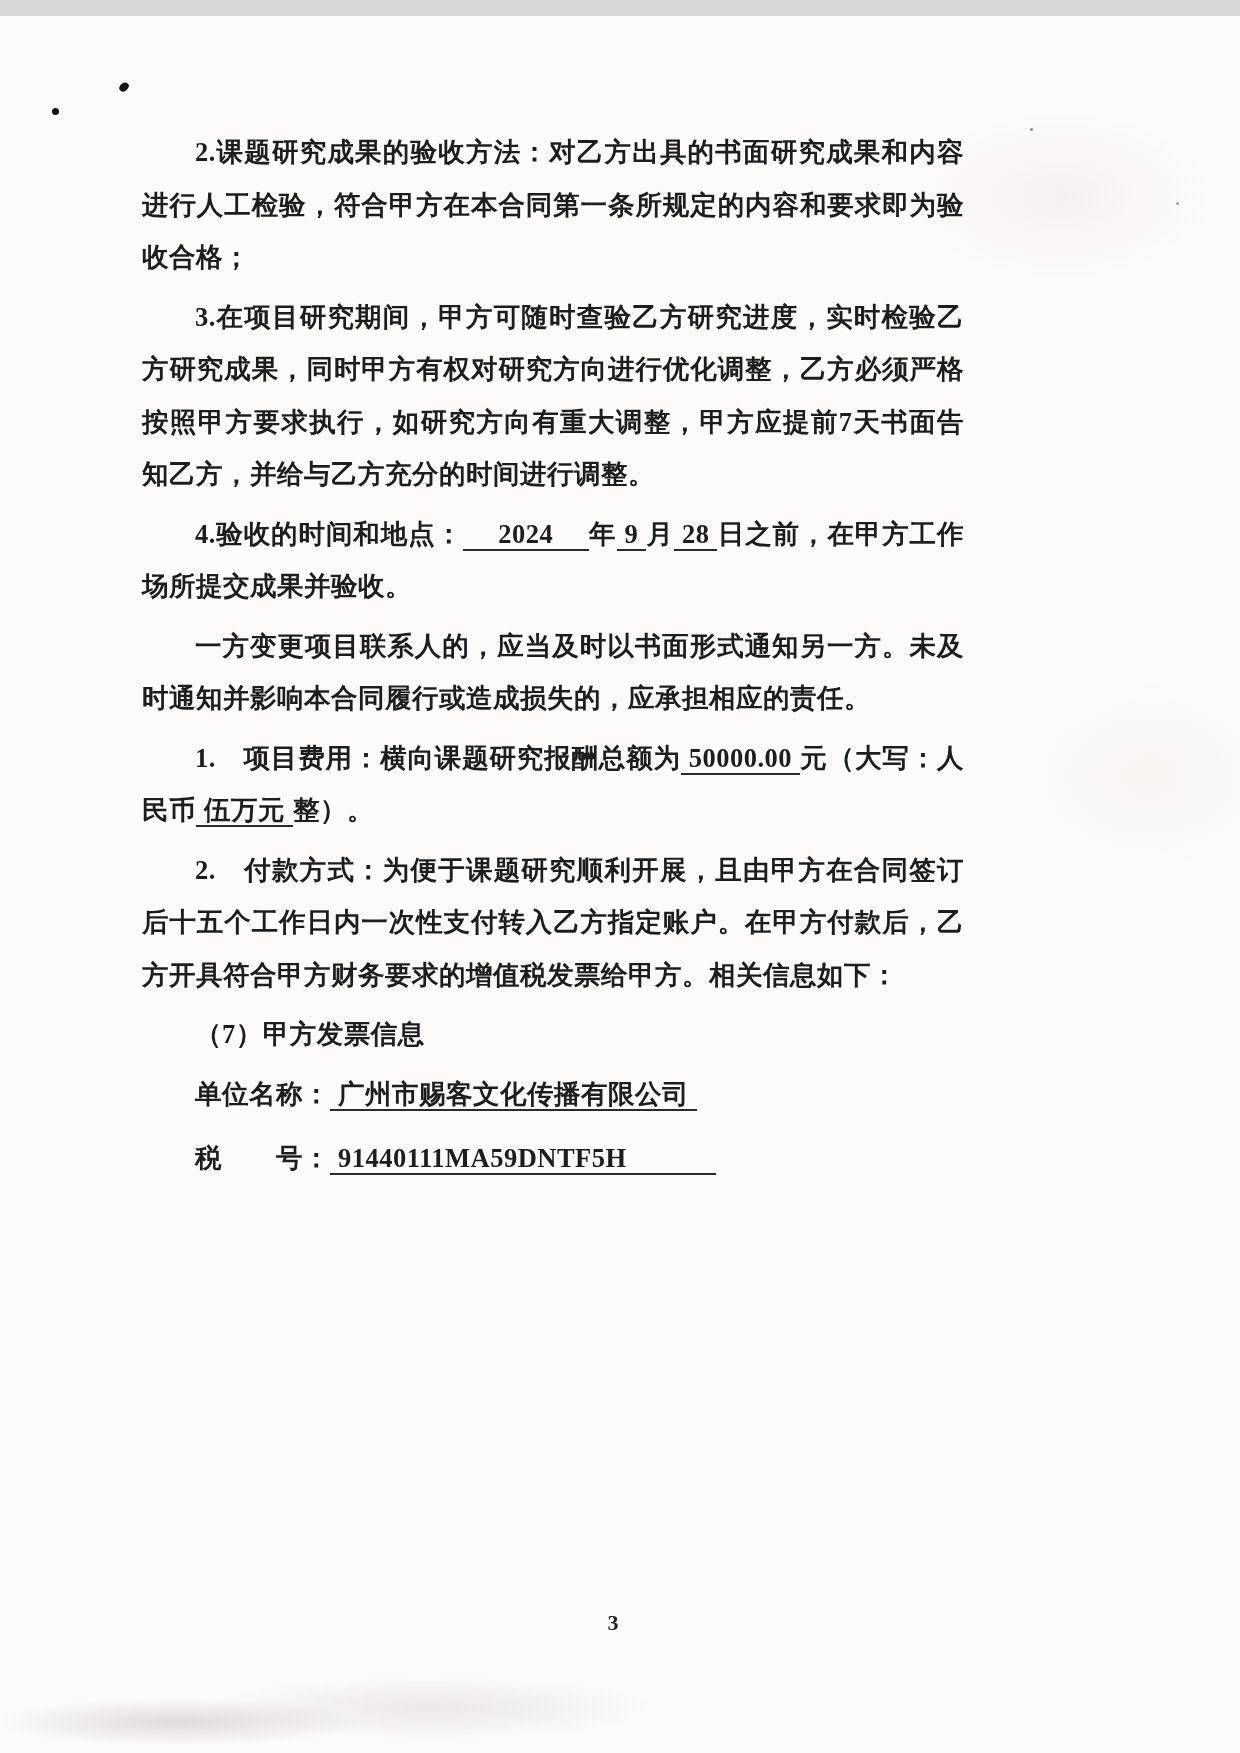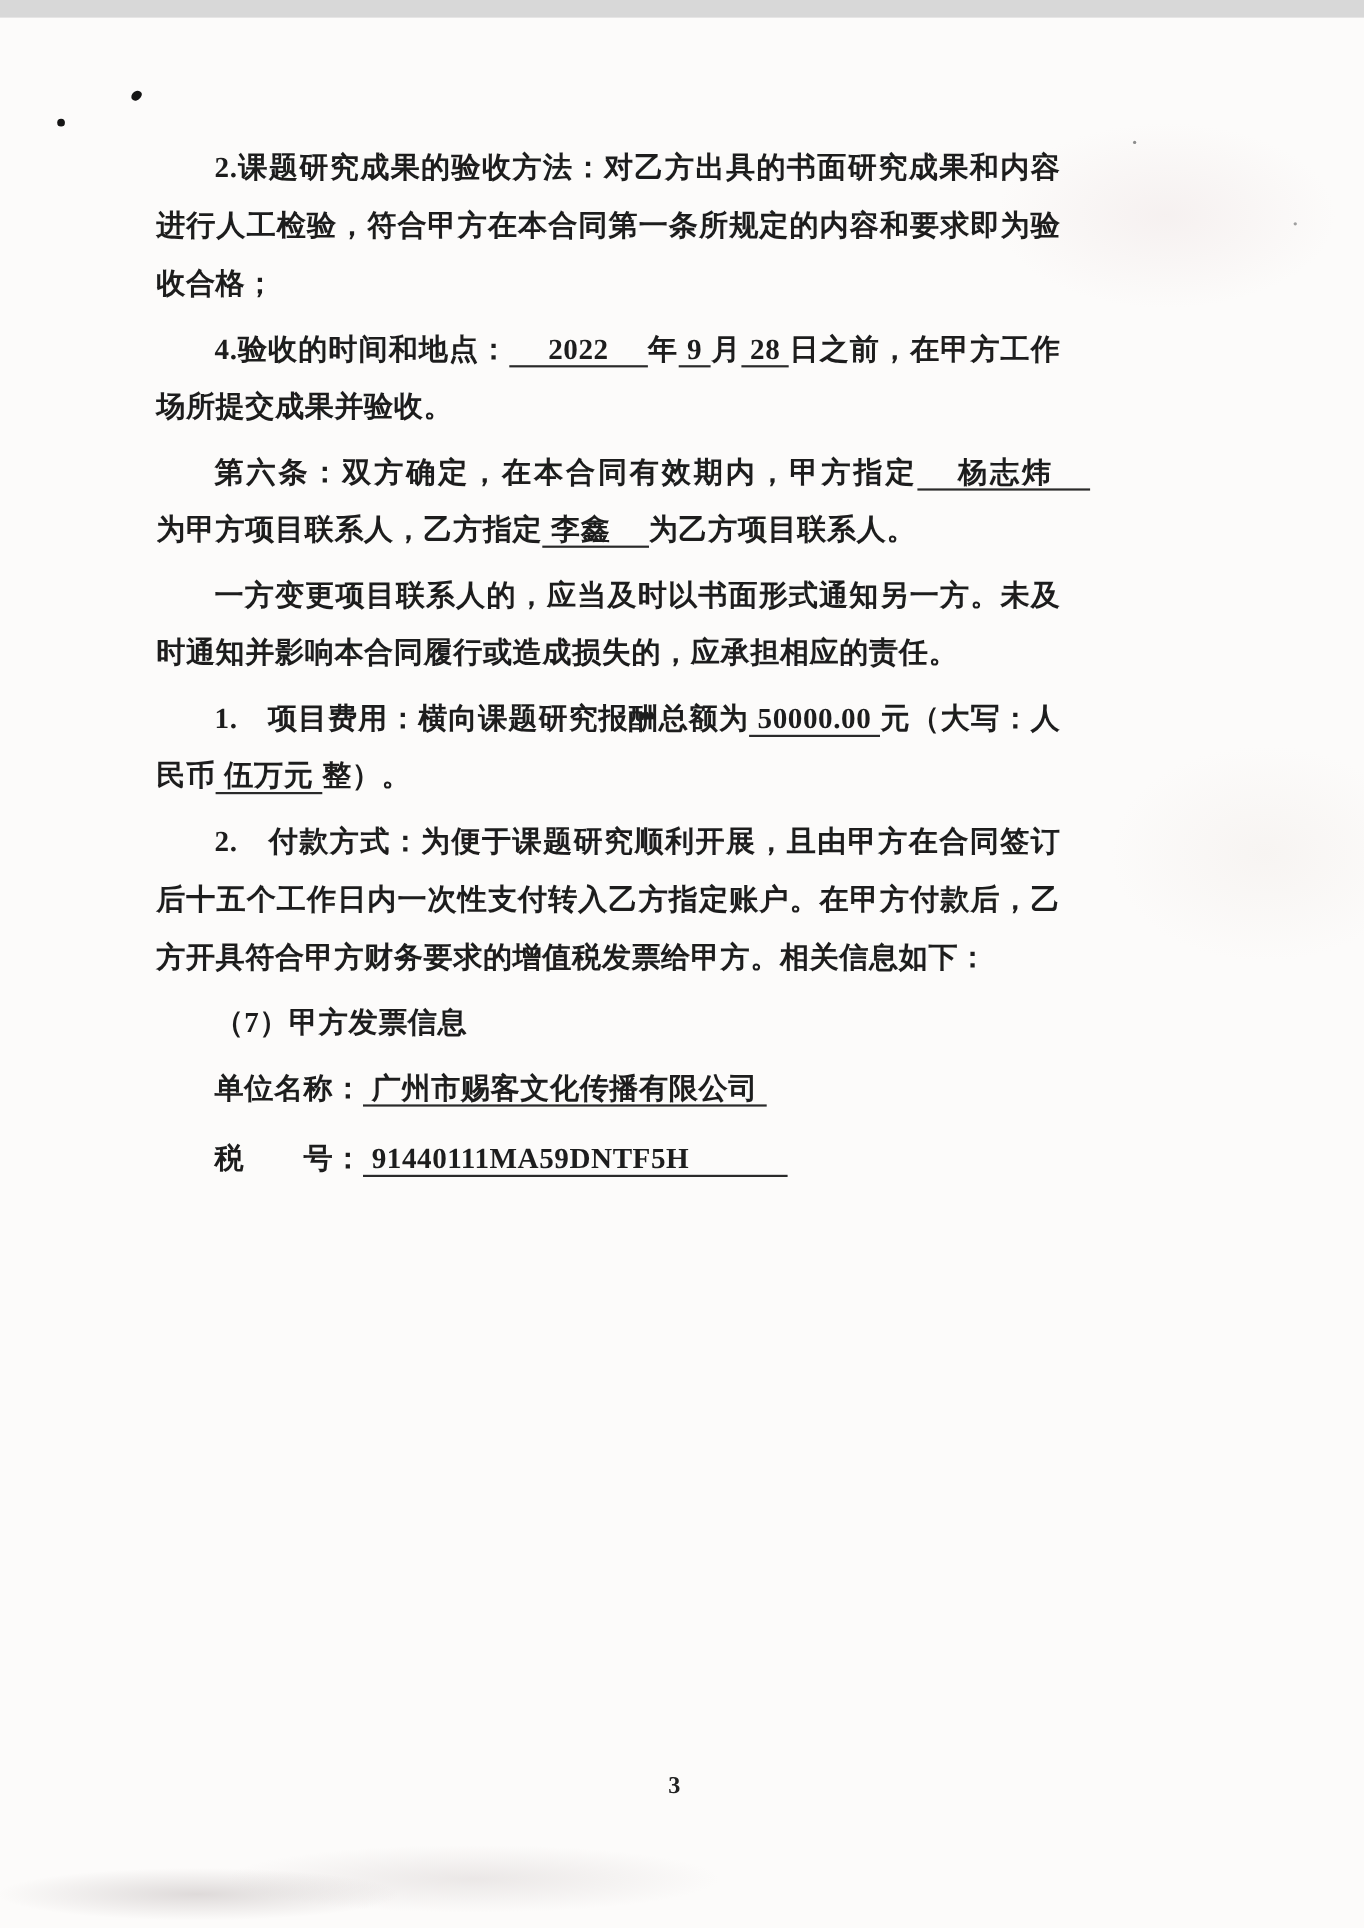--- a/index.html
+++ b/index.html
@@ -50,22 +50,22 @@
 <body>
 
 <div class="page">
   <span class="speck speck-1"></span>
   <span class="speck speck-2"></span>
   <span class="speck speck-3"></span>
   <span class="speck speck-4"></span>
 
   <div class="content">
       <p><span>2.课题研究成果的验收方法：对乙方出具的书面研究成果和内容进行人工检验，符合甲方在本合同第一条所规定的内容和要求即为验收合格；</span></p>
-      <p><span>4.验收的时间和地点：</span><span class="underline">　2022　</span><span>年</span><span class="underline">9</span><span>月</span><span class="underline">28</span><span>日之前，在甲方工作场所提交成果并验收。</span></p>
-      <p><span>第六条：双方确定，在本合同有效期内，甲方指定</span><span class="underline">　杨志炜　</span><span>为甲方项目联系人，乙方指定</span><span class="underline">李鑫　</span><span>为乙方项目联系人。</span></p>
+      <p><span>3.在项目研究期间，甲方可随时查验乙方研究进度，实时检验乙方研究成果，同时甲方有权对研究方向进行优化调整，乙方必须严格按照甲方要求执行，如研究方向有重大调整，甲方应提前7天书面告知乙方，并给与乙方充分的时间进行调整。</span></p>
+      <p><span>4.验收的时间和地点：</span><span class="underline">　2024　</span><span>年</span><span class="underline">9</span><span>月</span><span class="underline">28</span><span>日之前，在甲方工作场所提交成果并验收。</span></p>
       <p><span>一方变更项目联系人的，应当及时以书面形式通知另一方。未及时通知并影响本合同履行或造成损失的，应承担相应的责任。</span></p>
       <p><span>1.　项目费用：横向课题研究报酬总额为</span><span class="underline">50000.00</span><span>元（大写：人民币</span><span class="underline">伍万元</span><span>整）。</span></p>
       <p><span>2.　付款方式：为便于课题研究顺利开展，且由甲方在合同签订后十五个工作日内一次性支付转入乙方指定账户。在甲方付款后，乙方开具符合甲方财务要求的增值税发票给甲方。相关信息如下：</span></p>
       <p><span>（7）甲方发票信息</span></p>
       <p><span>单位名称：</span><span class="underline">广州市赐客文化传播有限公司</span></p>
       <p class="gap-top"><span>税　　号：</span><span class="underline">91440111MA59DNTF5H　　　</span></p>
     </div>
 
   <div class="page-number">3</div>
 </div>

